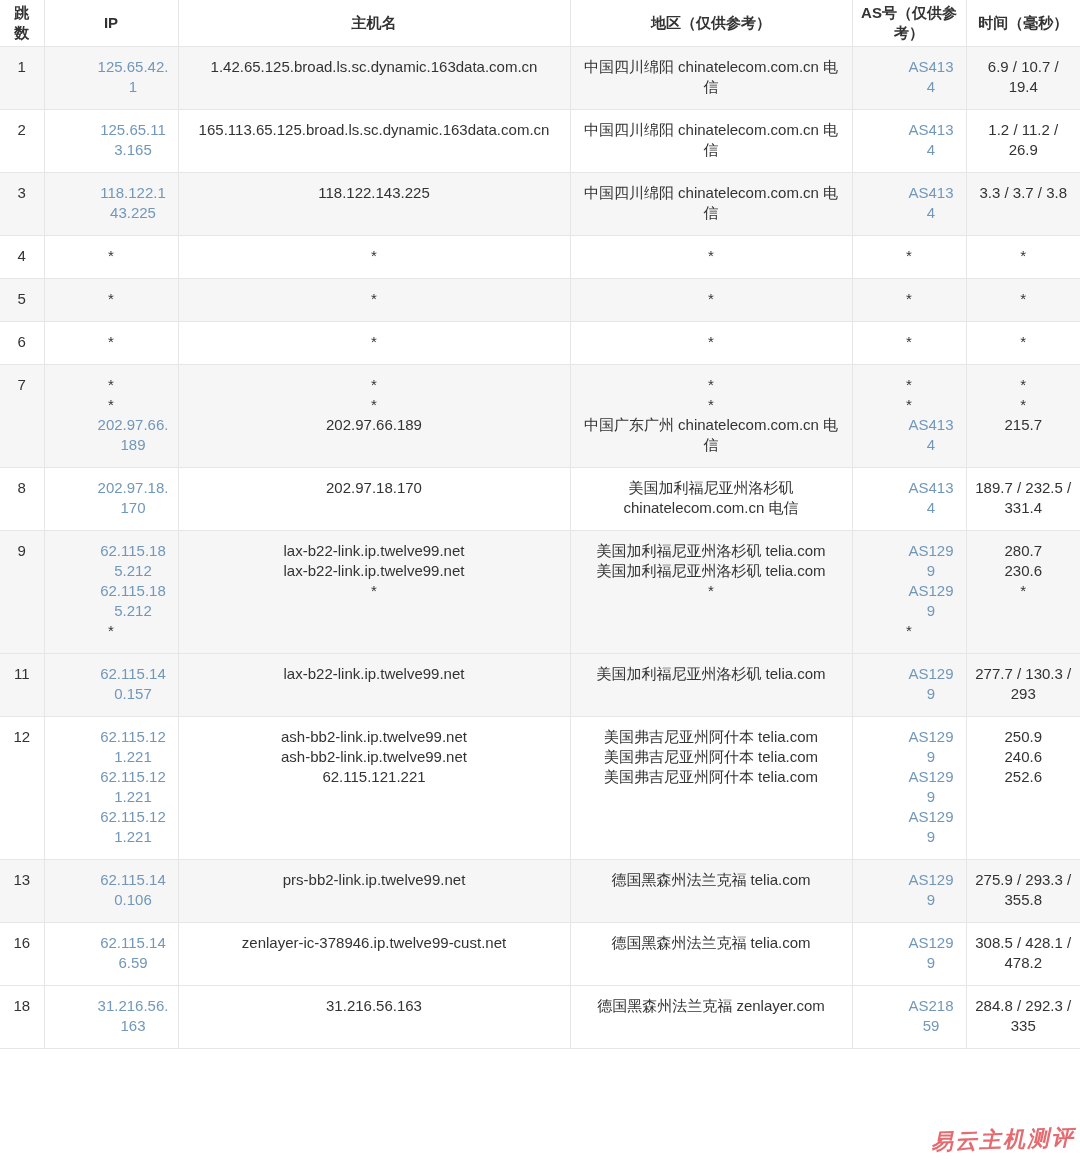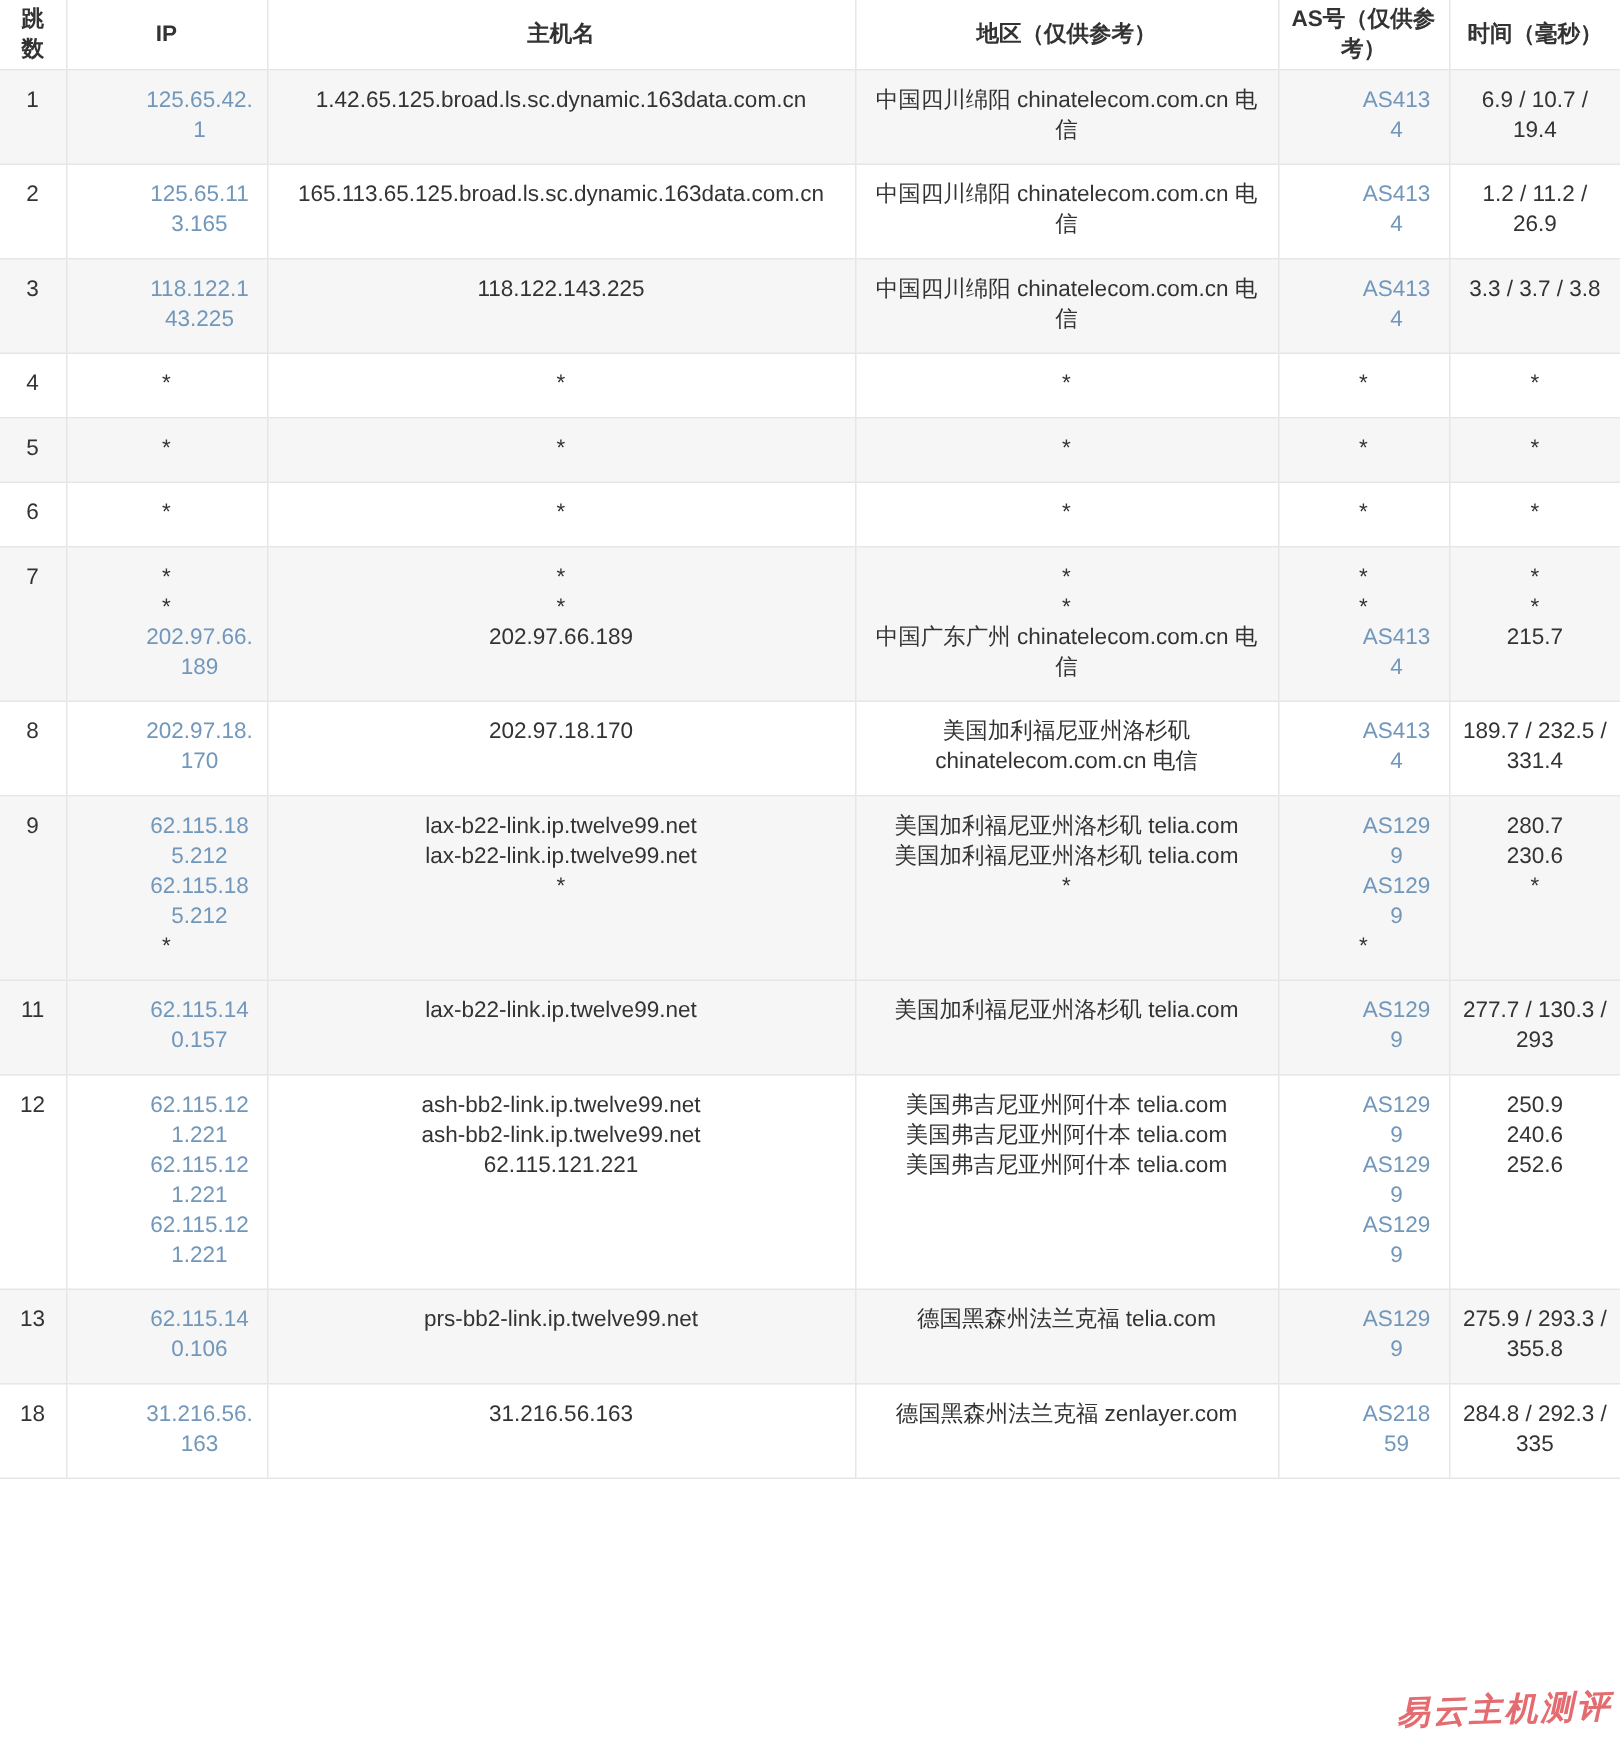--- a/index.html
+++ b/index.html
@@ -356,20 +356,40 @@
           </td>
           <td>
             <div class="cl lnk">AS1299</div>
           </td>
           <td>
             <div class="cl">275.9 / 293.3 / 355.8</div>
           </td>
         </tr>
         <tr>
           <td>
+            <div class="cl">16</div>
+          </td>
+          <td>
+            <div class="cl lnk">62.115.146.59</div>
+          </td>
+          <td>
+            <div class="cl">zenlayer-ic-378946.ip.twelve99-cust.net</div>
+          </td>
+          <td>
+            <div class="cl">德国黑森州法兰克福 telia.com</div>
+          </td>
+          <td>
+            <div class="cl lnk">AS1299</div>
+          </td>
+          <td>
+            <div class="cl">308.5 / 428.1 / 478.2</div>
+          </td>
+        </tr>
+        <tr>
+          <td>
             <div class="cl">18</div>
           </td>
           <td>
             <div class="cl lnk">31.216.56.163</div>
           </td>
           <td>
             <div class="cl">31.216.56.163</div>
           </td>
           <td>
             <div class="cl">德国黑森州法兰克福 zenlayer.com</div>

